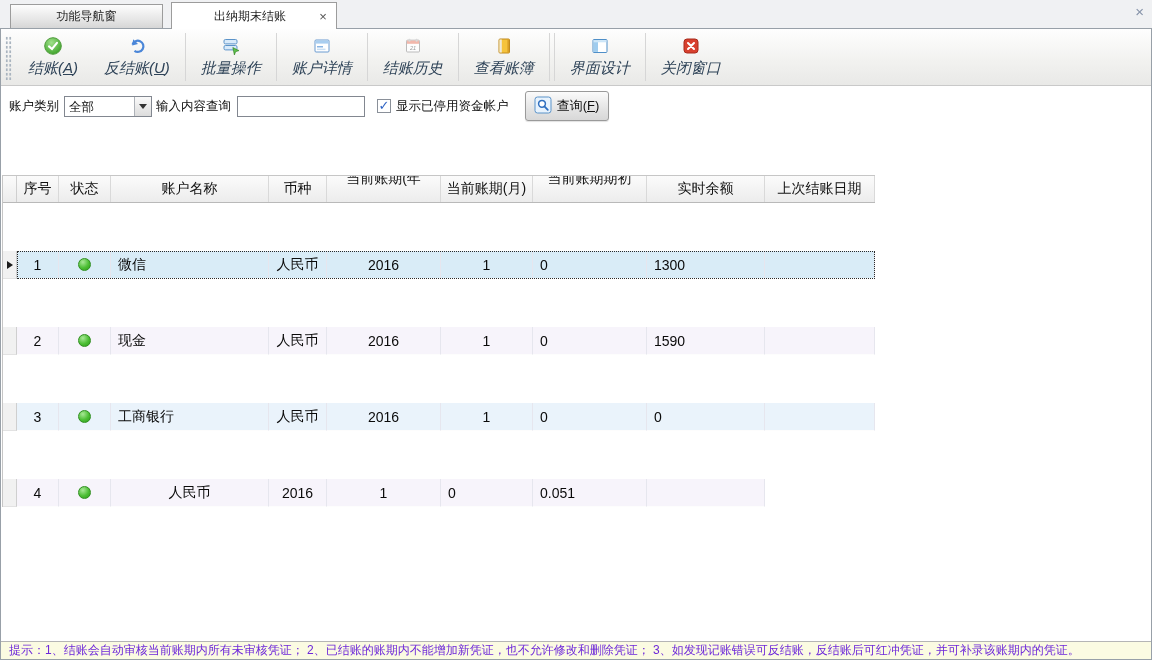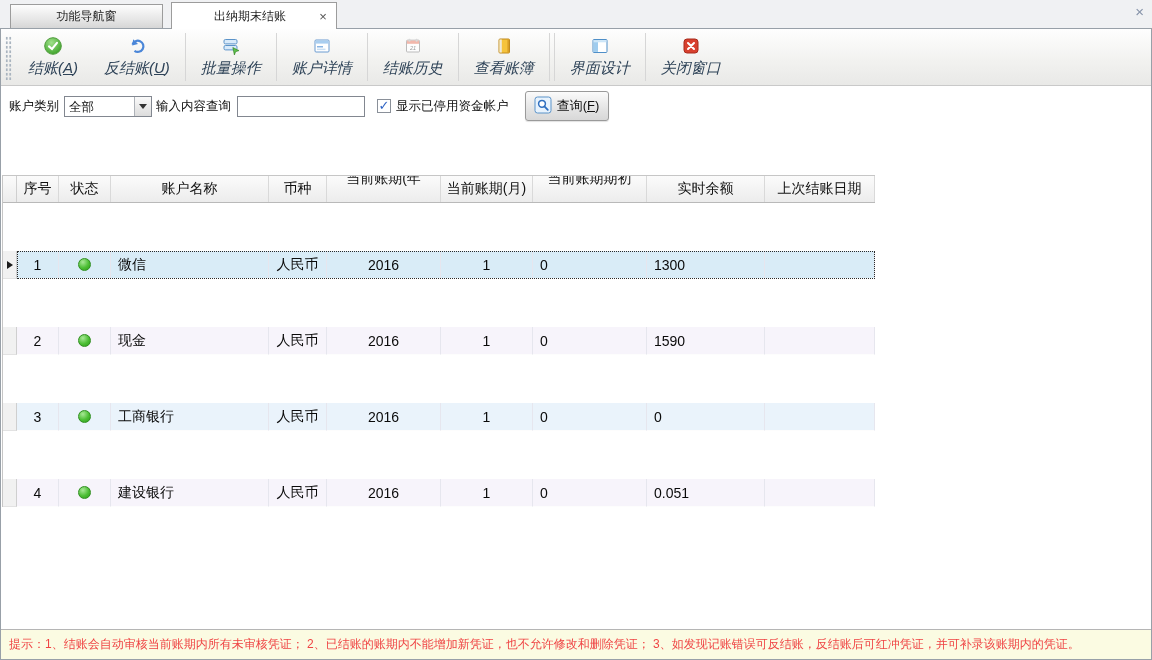--- a/index.html
+++ b/index.html
@@ -81,22 +81,22 @@
   .row-purple .cell { background:#f7f4fb; }
   .row-selected .cell { background:#d9ecf7; }
   .row-selected .rowbody { outline:1px dotted #2a2a2a; outline-offset:-1px; }
   .selarrow { width:0; height:0; border-top:4px solid transparent; border-bottom:4px solid transparent;
           border-left:6px solid #1c1c1c; }
   .ball { width:13px; height:13px; border-radius:50%;
           background:radial-gradient(circle at 35% 28%, #a8e896, #4cbe34 55%, #2e9c1b);
           border:1px solid #2f8f1f; }
 
   
-  .statusbar { position:absolute; left:0; right:0; bottom:0; height:30px; background:#fbfbe2;
-          border-top:1px solid #b5b5b5; color:#ef4444; font-size:12px; display:flex; align-items:center;
+  .statusbar { position:absolute; left:0; right:0; bottom:0; height:18px; background:#fbfbe2;
+          border-top:1px solid #b5b5b5; color:#6d28d9; font-size:12px; display:flex; align-items:center;
           padding-left:8px; white-space:nowrap; overflow:hidden; }
 </style>
 </head>
 <body>
 
 <div class="screen">
 
   <div class="tabstrip">
     <div class="tab tab-inactive">
       <span>功能导航窗</span>
@@ -336,21 +336,20 @@
           </div>
         </div>
 
         <div class="drow row-purple">
           <div class="gutter"></div>
           <div class="rowbody">
             <div class="cell c-center">4</div>
             <div class="cell c-center">
                 <span class="ball"></span>
               </div>
-            <div class="cell c-left">建设银行</div>
             <div class="cell c-center">人民币</div>
             <div class="cell c-center">2016</div>
             <div class="cell c-center">1</div>
             <div class="cell c-left">0</div>
             <div class="cell c-left">0.051</div>
             <div class="cell"></div>
           </div>
         </div>
 
       </div>

